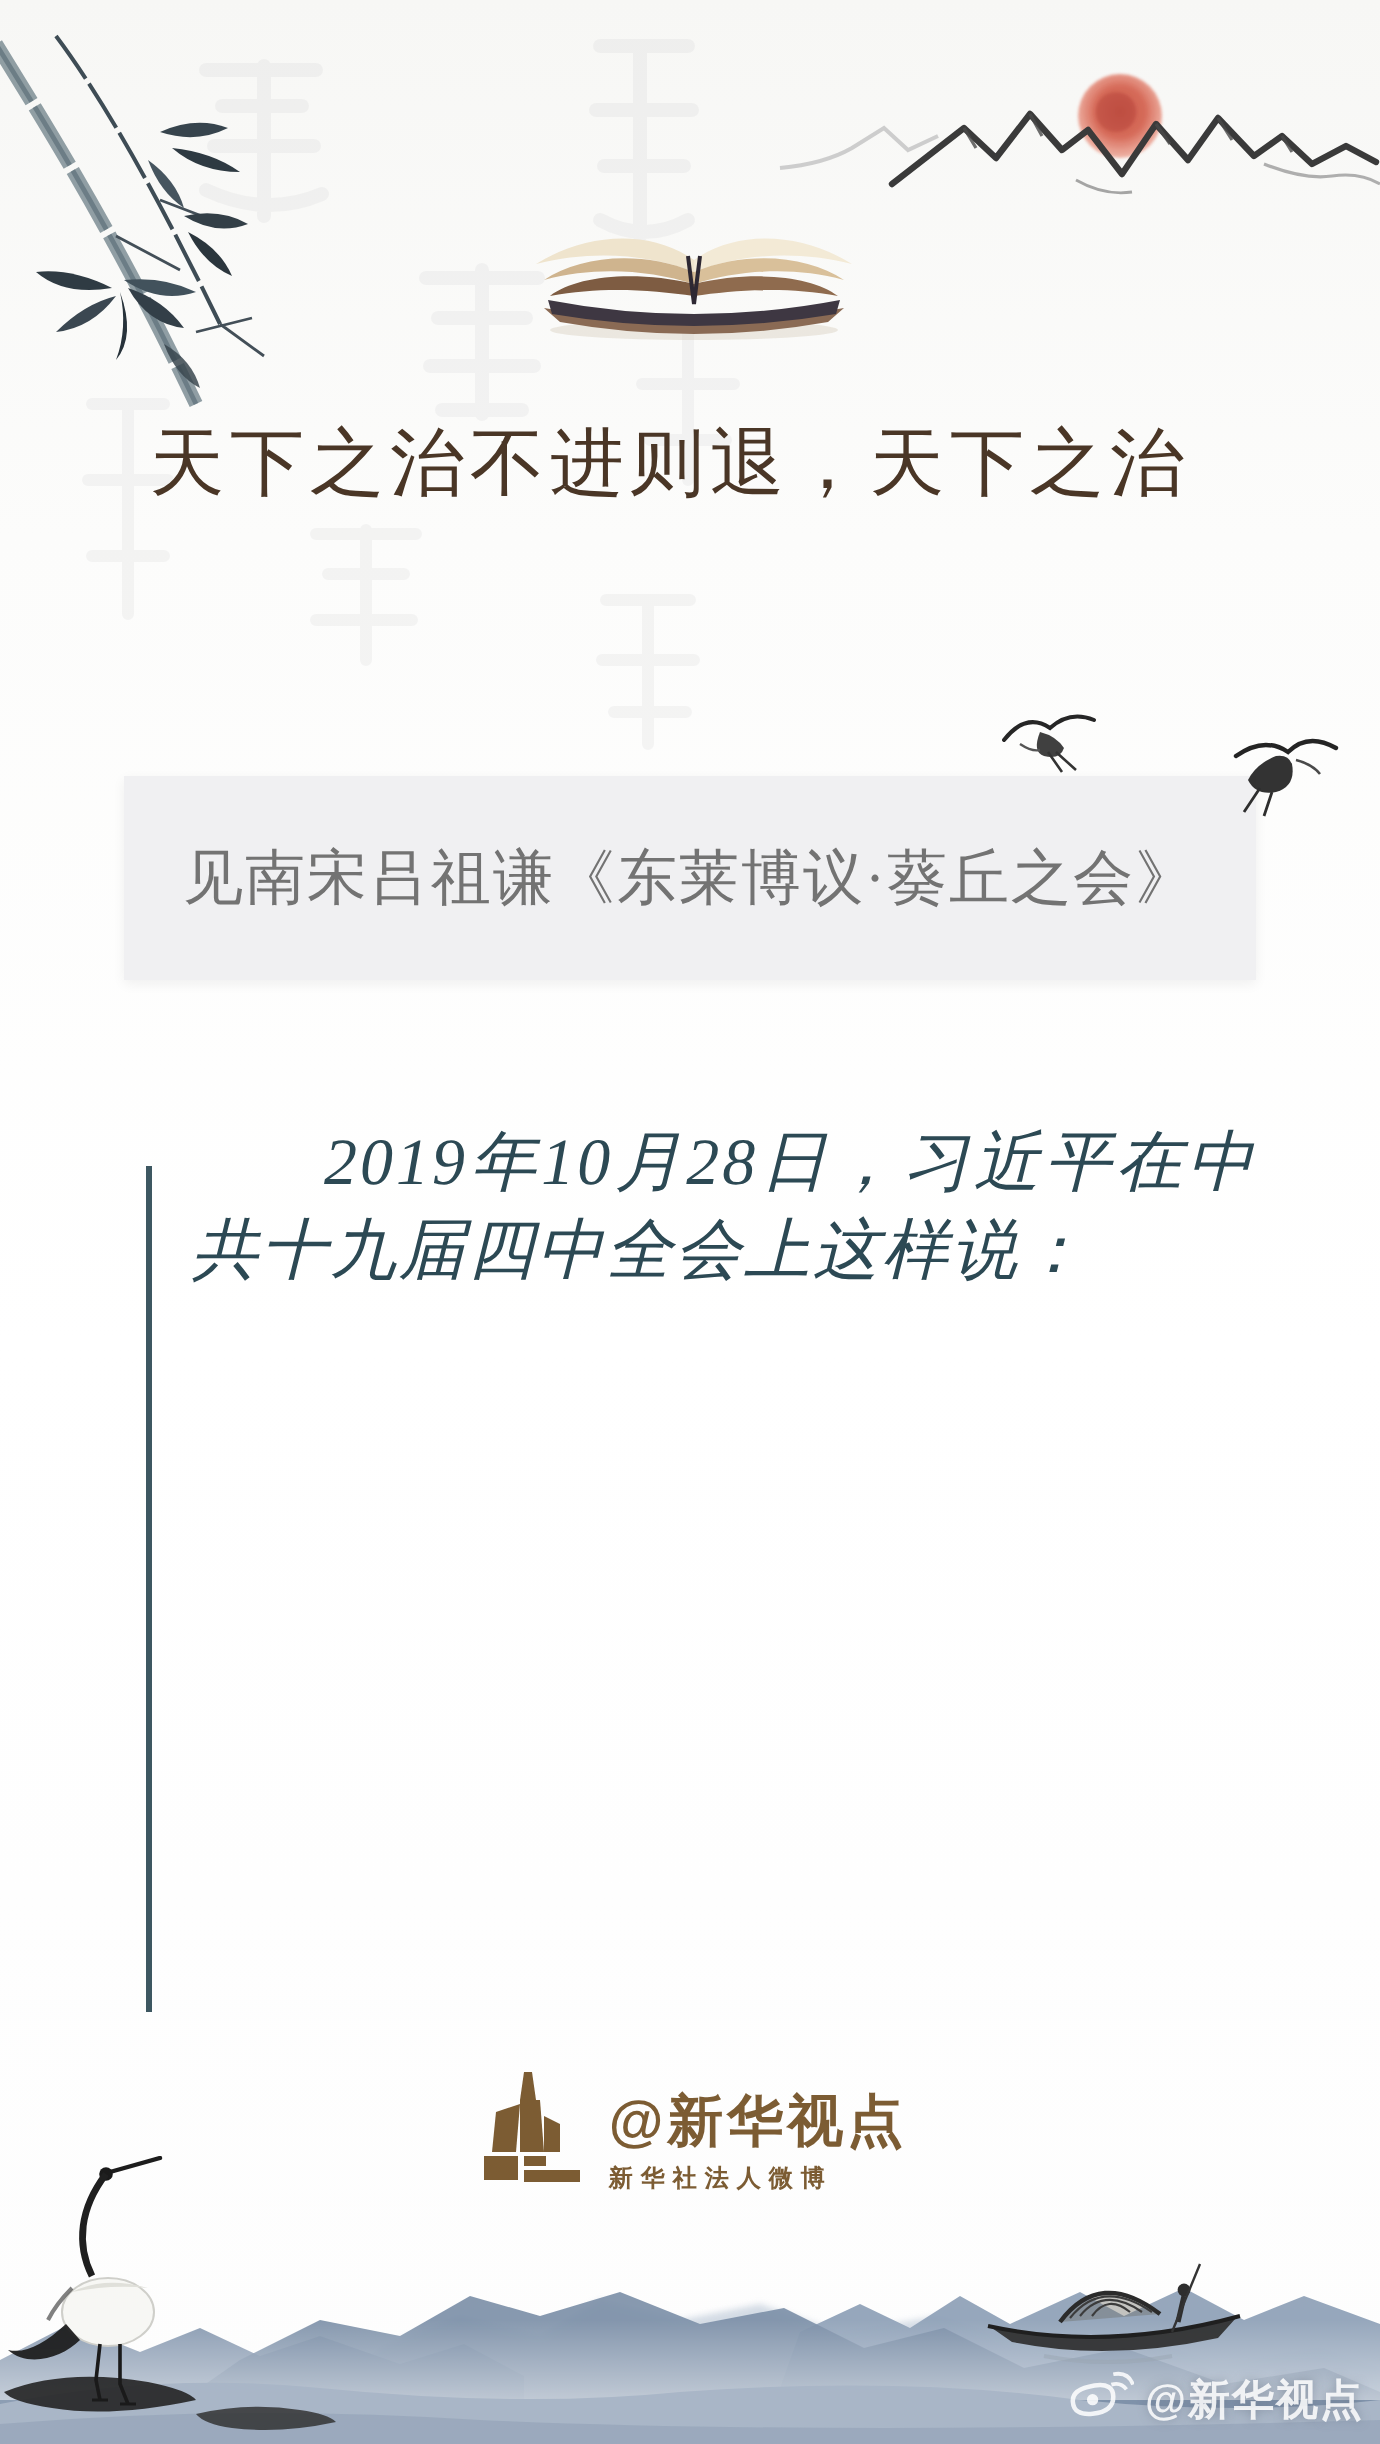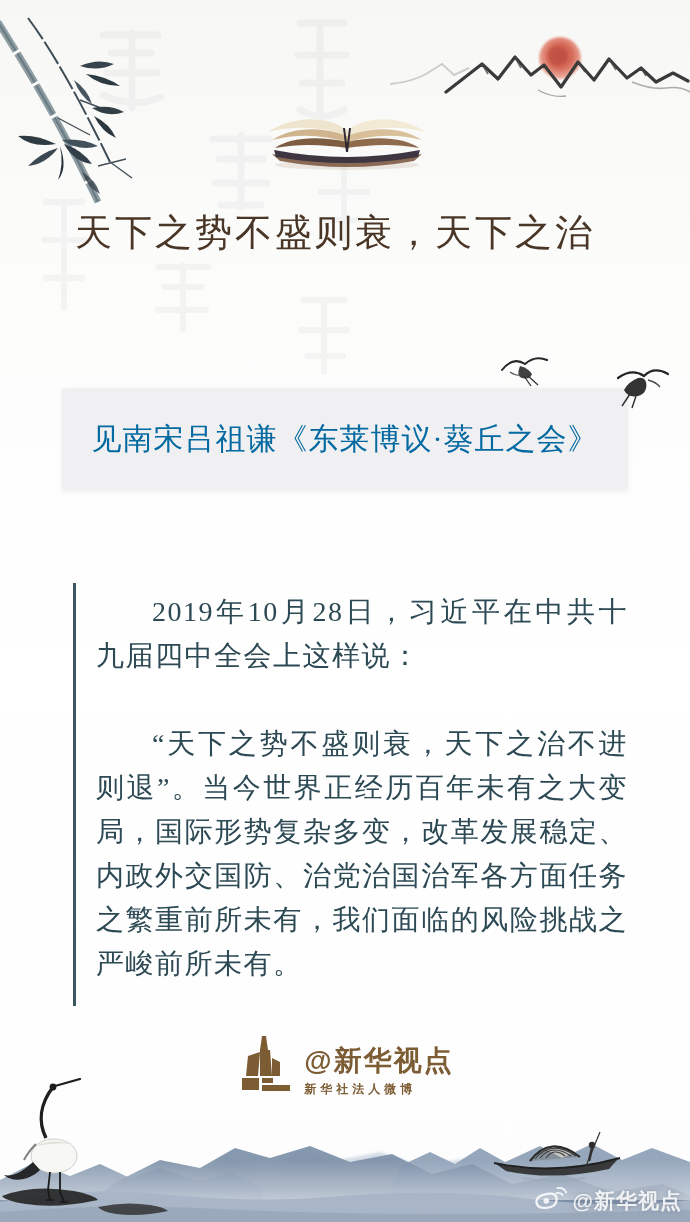--- a/index.html
+++ b/index.html
@@ -18,29 +18,30 @@
     font-size:37px;line-height:49px;letter-spacing:3px;font-weight:500;
     color:#4a3626;
   }
   
   .source-box{
     position:absolute;left:62px;top:388px;width:566px;height:102px;
     background:#f0f0f2;box-shadow:0 2px 6px rgba(0,0,0,0.06);
     display:flex;align-items:center;justify-content:center;
   }
   .source-text{
-    font-size:30px;letter-spacing:1px;color:#0369a1;font-weight:500;
+    font-size:30px;letter-spacing:1px;color:#737373;font-weight:500;
     white-space:nowrap;
   }
   
   .rule{position:absolute;left:73px;top:583px;width:3px;height:423px;background:#3d5761;}
   .article{
-    position:absolute;left:96px;top:590px;width:532px;
-    color:#2c4954;font-size:28px;line-height:44px;letter-spacing:1.5px;
+    position:absolute;left:96px;top:560px;width:532px;
+    color:#2c4954;font-size:33px;line-height:44px;letter-spacing:1.5px;
     text-align:justify;
+    font-style:italic;
   }
   .article p{margin:0;text-indent:2em;}
   .article p + p{margin-top:44px;}
   
   .brand{
     position:absolute;left:0;top:1036px;width:690px;
     display:flex;align-items:flex-start;justify-content:center;gap:12px;
     color:#7c5c33;
   }
   .brand-texts{display:flex;flex-direction:column;align-items:flex-start;padding-top:10px;}
@@ -154,21 +155,21 @@
       <path d="M85,26 C112,15 142,18 160,30 C134,23 108,25 85,32 Z" fill="#d9c09a"></path>
       <path d="M85,32 C115,25 144,28 157,38 C131,33 106,35 85,38 Z" fill="#8f6b4e"></path>
       <path d="M85,20 C62,4 30,7 6,22 C34,15 62,17 85,26 Z" fill="#efe4cd"></path>
       <path d="M85,26 C58,15 28,18 10,30 C36,23 62,25 85,32 Z" fill="#cfb48e"></path>
       <path d="M85,32 C55,25 26,28 13,38 C39,33 64,35 85,38 Z" fill="#7e5c42"></path>
       <path d="M82,18 L85,42 L88,18" stroke="#2e2833" stroke-width="2" fill="none"></path>
     </svg>
   </div>
 
   <div class="title">
-    <div>天下之势不盛则衰，天下之治</div>
+    <div>天下之治不进则退，天下之治</div>
   </div>
 
   <div class="source-box">
     <span class="source-text">见南宋吕祖谦《东莱博议·葵丘之会》</span>
   </div>
 
   <div class="abs" style="left:498px;top:352px;width:52px;height:38px;">
     <svg width="52" height="38" viewBox="0 0 52 38">
       <path d="M4,18 Q15,4 27,12 Q37,3 49,8" fill="none" stroke="#262626" stroke-width="2" stroke-linecap="round"></path>
       <path d="M22,14 q8,2 12,8 q-2,6 -10,4 q-6,-2 -2,-12 z" fill="#2b2b2b" opacity="0.9"></path>
@@ -181,21 +182,20 @@
       <path d="M60,10 Q46,2 36,12 Q24,4 10,14" fill="none" stroke="#242424" stroke-width="2.2" stroke-linecap="round"></path>
       <path d="M30,14 q-10,4 -14,12 q4,8 14,6 q10,-3 8,-14 q-2,-5 -8,-4 z" fill="#222" opacity="0.92"></path>
       <path d="M22,30 L14,42 M28,32 L24,44" stroke="#2e2e2e" stroke-width="1.4"></path>
       <path d="M40,16 q8,2 12,7" stroke="#4a4a4a" stroke-width="1.3" fill="none"></path>
     </svg>
   </div>
 
   <div class="rule"></div>
   <div class="article">
     <p>2019年10月28日，习近平在中共十九届四中全会上这样说：</p>
-    <p>“天下之势不盛则衰，天下之治不进则退”。当今世界正经历百年未有之大变局，国际形势复杂多变，改革发展稳定、内政外交国防、治党治国治军各方面任务之繁重前所未有，我们面临的风险挑战之严峻前所未有。</p>
   </div>
 
   <div class="brand">
     <span>
       <svg width="56" height="62" viewBox="0 0 56 62" fill="#7c5c33">
         <polygon points="26,0 30,0 32,14 24,14"></polygon>
         <polygon points="24,14 34,14 36,40 24,40"></polygon>
         <polygon points="12,20 24,16 22,40 10,40"></polygon>
         <polygon points="36,22 44,26 44,40 36,40"></polygon>
         <rect x="6" y="42" width="17" height="12"></rect>

